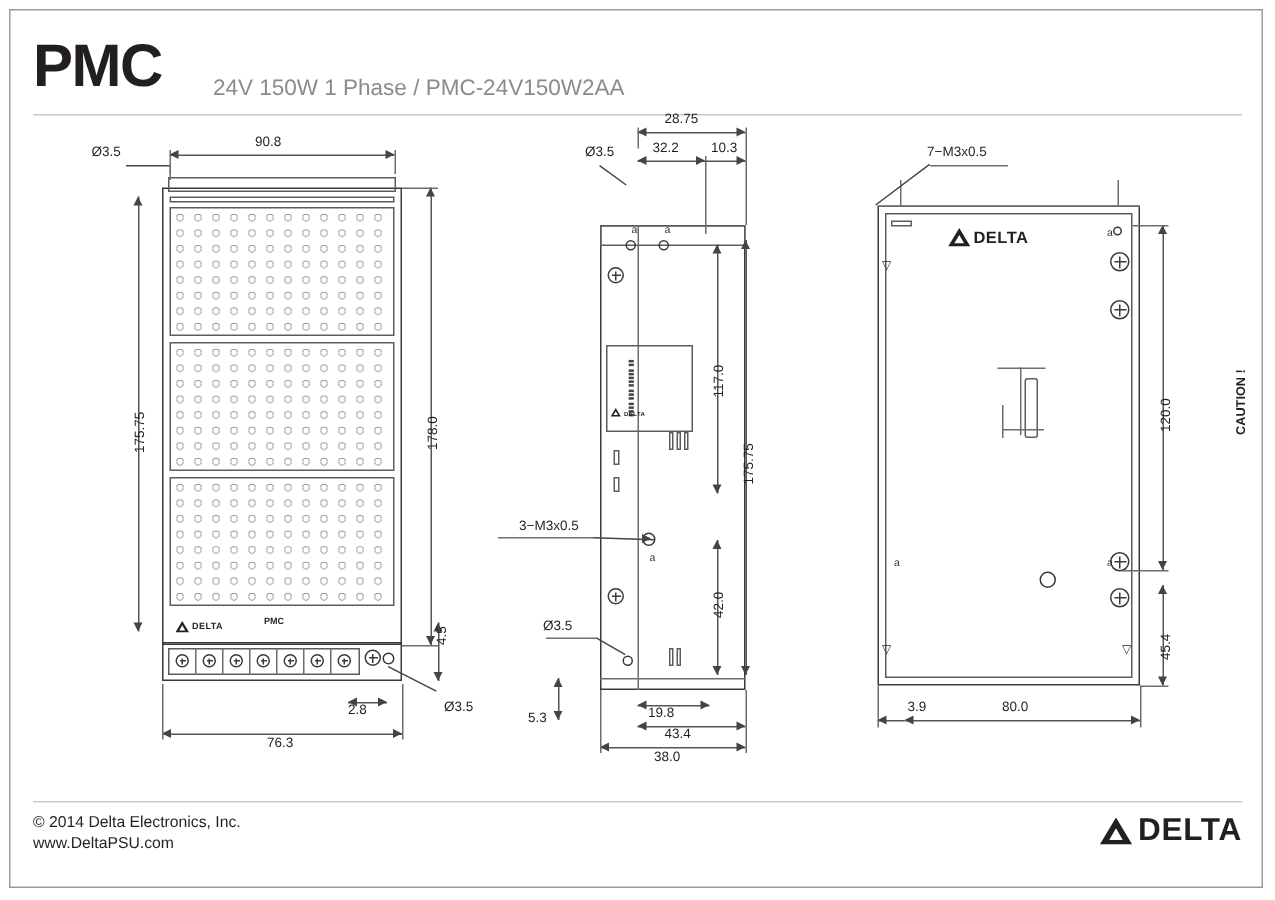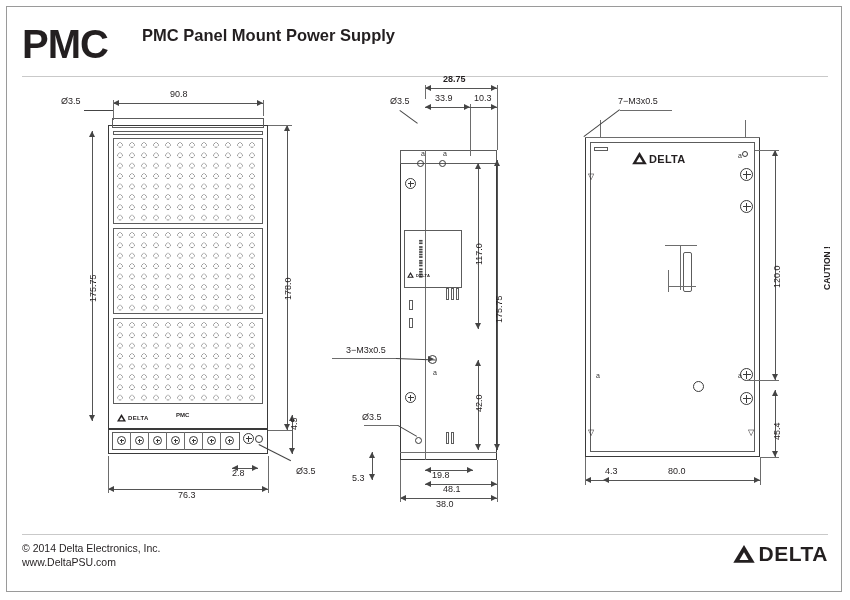--- a/index.html
+++ b/index.html
@@ -208,21 +208,21 @@
     white-space: nowrap;
   }
 </style>
 </head>
 <body>
 
 <div id="page">
   <div class="border-frame"></div>
 
   <div class="logo-pmc">PMC</div>
-  <div class="hdr-title">PMC Panel Mount Power Supply</div>
+  <div class="hdr-sub">24V 150W 1 Phase / PMC-24V150W2AA</div>
   <div class="hdr-rule"></div>
 
   <div class="dw">
 
     <div class="box" style="left:108px; top:125px; width:160px; height:305px;"></div>
     <div class="box thinb" style="left:112px; top:118px; width:152px; height:10px;"></div>
     <div class="box thinb" style="left:113px; top:131px; width:150px; height:4px;"></div>
 
     <div class="box thinb" style="left:113px; top:138px; width:150px; height:86px;">
       <div class="vent" style="left:3px; top:3px; width:144px; height:80px;"></div>
@@ -337,27 +337,27 @@
     <div class="circ" style="left:415px; top:437px; width:7px; height:7px;"></div>
     <div class="corner-mark" style="left:421px; top:150px;">a</div>
     <div class="corner-mark" style="left:443px; top:150px;">a</div>
     <div class="corner-mark" style="left:433px; top:369px;">a</div>
 
     <div class="ln-h dim" style="left:425px; top:88px; width:72px;"></div>
     <div class="arrow-l" style="left:425px; top:85px;"></div>
     <div class="arrow-r" style="left:491px; top:85px;"></div>
     <div class="ln-v thin" style="left:425px; top:85px; height:14px;"></div>
     <div class="ln-v thin" style="left:497px; top:85px; height:65px;"></div>
-    <div class="lbl" style="left:443px; top:74px;font-weight:bold;">28.75</div>
+    <div class="lbl" style="left:443px; top:74px;">28.75</div>
 
     <div class="ln-h dim" style="left:425px; top:107px; width:45px;"></div>
     <div class="arrow-l" style="left:425px; top:104px;"></div>
     <div class="arrow-r" style="left:464px; top:104px;"></div>
     <div class="ln-v thin" style="left:470px; top:104px; height:52px;"></div>
-    <div class="lbl" style="left:435px; top:93px;">33.9</div>
+    <div class="lbl" style="left:435px; top:93px;">32.2</div>
     <div class="ln-h dim" style="left:470px; top:107px; width:27px;"></div>
     <div class="arrow-r" style="left:491px; top:104px;"></div>
     <div class="lbl" style="left:474px; top:93px;">10.3</div>
 
     <div class="lbl" style="left:390px; top:96px;">Ø3.5</div>
     <div class="leader" style="left:400px; top:110px; width:22px; transform: rotate(36deg);"></div>
 
     <div class="ln-v dim" style="left:478px; top:163px; height:166px;"></div>
     <div class="arrow-u" style="left:475px; top:163px;"></div>
     <div class="arrow-d" style="left:475px; top:323px;"></div>
@@ -388,21 +388,21 @@
     <div class="lbl" style="left:352px; top:473px;">5.3</div>
 
     <div class="ln-h dim" style="left:425px; top:470px; width:48px;"></div>
     <div class="arrow-l" style="left:425px; top:467px;"></div>
     <div class="arrow-r" style="left:467px; top:467px;"></div>
     <div class="lbl" style="left:432px; top:470px;">19.8</div>
 
     <div class="ln-h dim" style="left:425px; top:484px; width:72px;"></div>
     <div class="arrow-l" style="left:425px; top:481px;"></div>
     <div class="arrow-r" style="left:491px; top:481px;"></div>
-    <div class="lbl" style="left:443px; top:484px;">48.1</div>
+    <div class="lbl" style="left:443px; top:484px;">43.4</div>
 
     <div class="ln-h dim" style="left:400px; top:498px; width:97px;"></div>
     <div class="arrow-l" style="left:400px; top:495px;"></div>
     <div class="arrow-r" style="left:491px; top:495px;"></div>
     <div class="ln-v thin" style="left:400px; top:460px; height:42px;"></div>
     <div class="ln-v thin" style="left:497px; top:460px; height:42px;"></div>
     <div class="lbl" style="left:436px; top:499px;">38.0</div>
   </div>
 
   <div class="dw">
@@ -455,21 +455,21 @@
     <div class="ln-h thin" style="left:755px; top:150px; width:24px;"></div>
     <div class="ln-h thin" style="left:748px; top:380px; width:31px;"></div>
     <div class="lbl rot" style="left:772px; top:288px;">120.0</div>
 
     <div class="ln-v dim" style="left:775px; top:390px; height:67px;"></div>
     <div class="arrow-u" style="left:772px; top:390px;"></div>
     <div class="arrow-d" style="left:772px; top:451px;"></div>
     <div class="ln-h thin" style="left:760px; top:457px; width:19px;"></div>
     <div class="lbl rot" style="left:772px; top:440px;">45.4</div>
 
-    <div class="lbl" style="left:605px; top:466px;">4.3</div>
+    <div class="lbl" style="left:605px; top:466px;">3.9</div>
     <div class="ln-h dim" style="left:585px; top:480px; width:18px;"></div>
     <div class="arrow-l" style="left:585px; top:477px;"></div>
     <div class="ln-v thin" style="left:585px; top:457px; height:28px;"></div>
 
     <div class="ln-h dim" style="left:603px; top:480px; width:157px;"></div>
     <div class="arrow-r" style="left:754px; top:477px;"></div>
     <div class="arrow-l" style="left:603px; top:477px;"></div>
     <div class="ln-v thin" style="left:760px; top:457px; height:28px;"></div>
     <div class="lbl" style="left:668px; top:466px;">80.0</div>
   </div>

